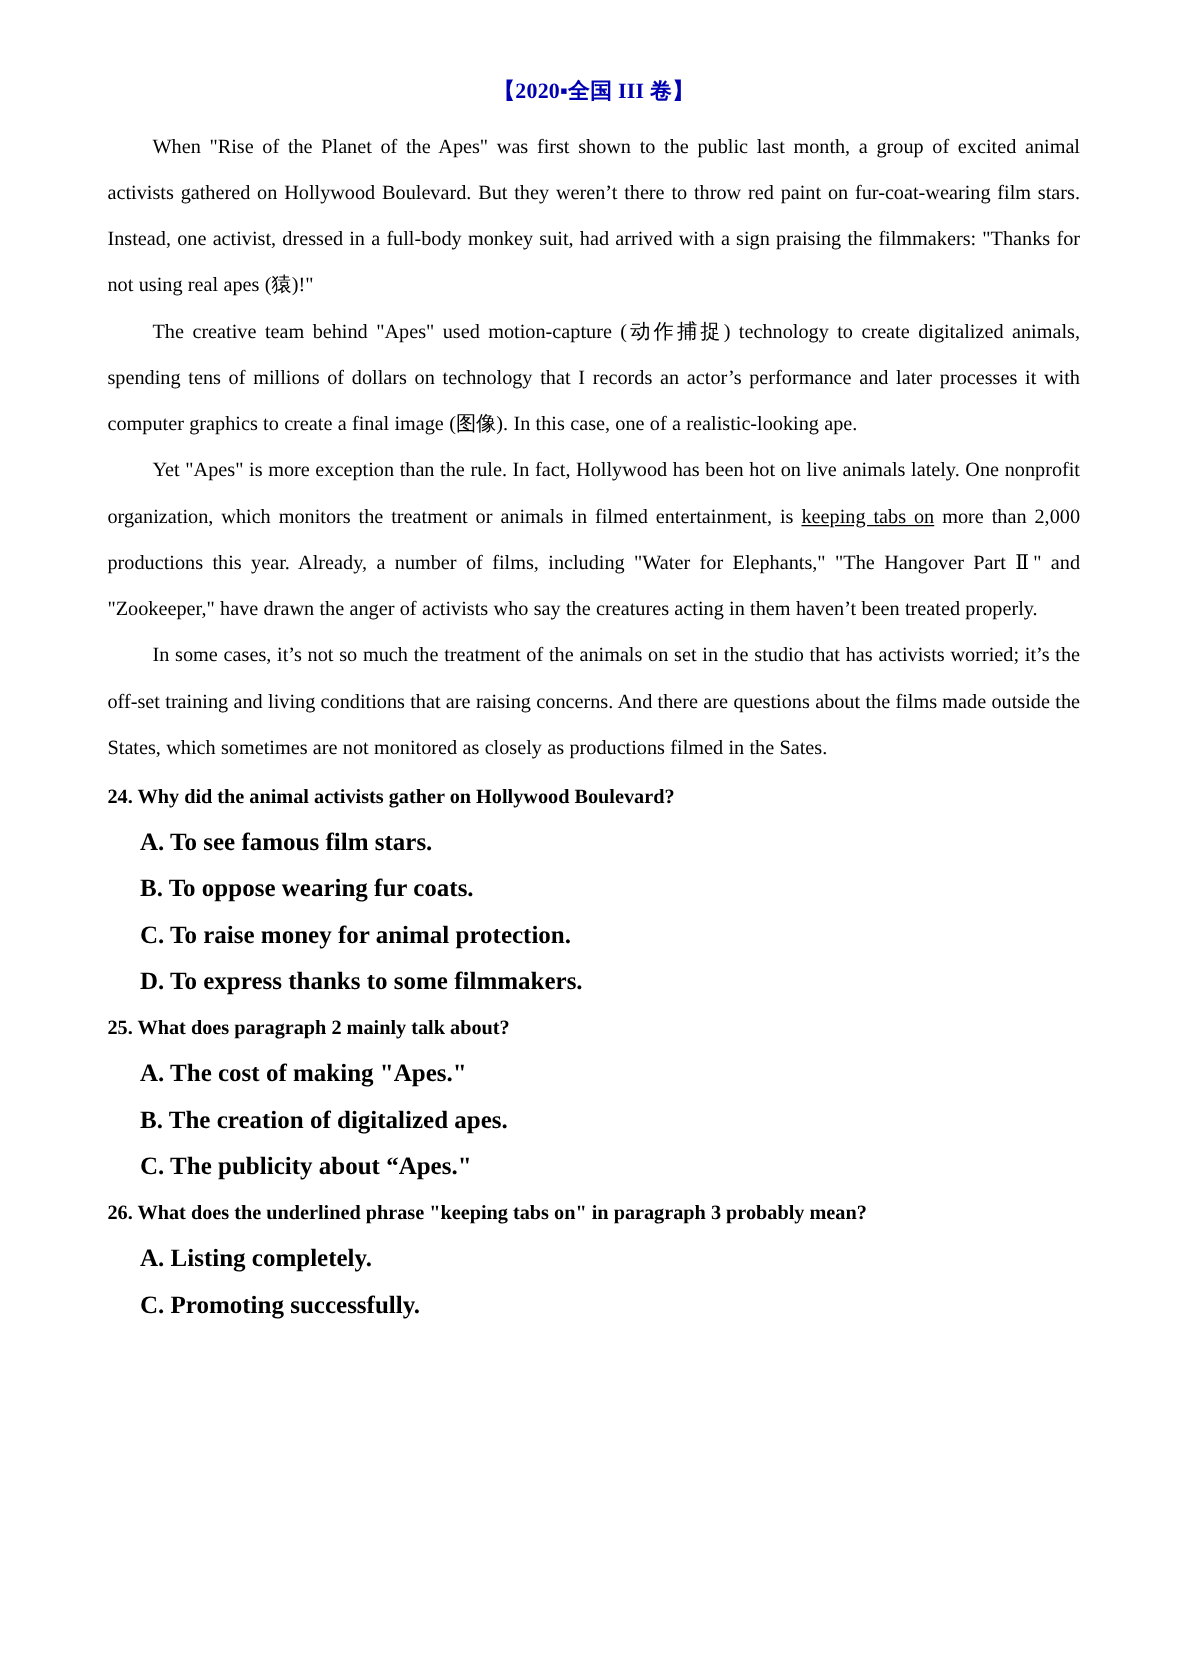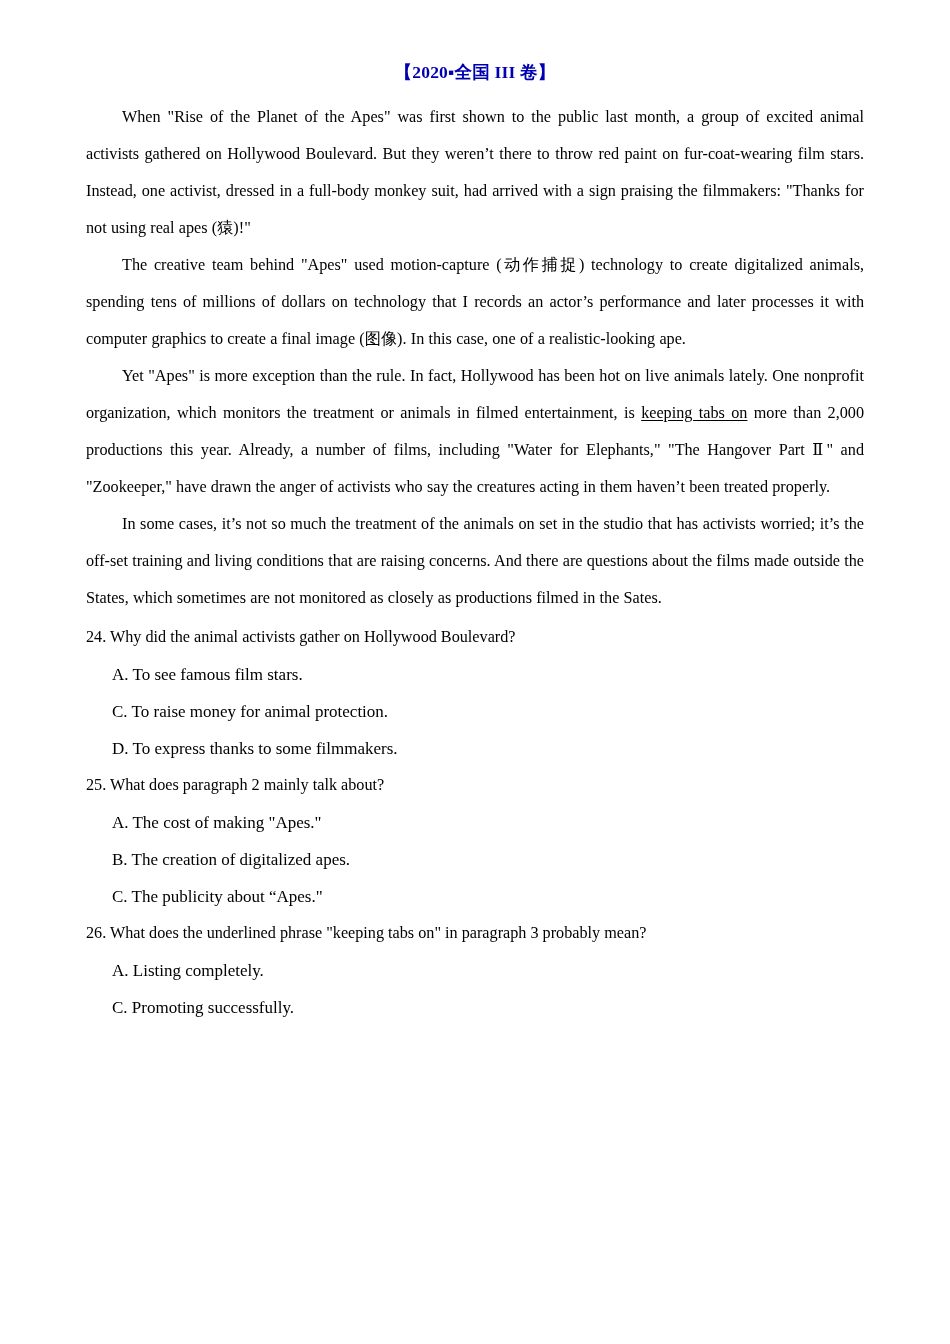--- a/index.html
+++ b/index.html
@@ -46,30 +46,31 @@
   }
   .para + .para {
     margin-top: 0px;
   }
   .underline {
     text-decoration: underline;
     text-underline-offset: 2px;
   }
   .questions {
     margin-top: 2px;
+    font-weight: bold;
   }
   .q-stem {
     font-size: 16.2px;
     line-height: 37px;
     margin: 0;
     text-indent: 0;
     text-align: left;
   }
   .q-option {
-    font-size: 17px;
+    font-size: 20px;
     line-height: 37px;
     margin: 0;
     padding-left: 26px;
     text-align: left;
   }
   .q-block {
     margin: 0;
   }
 </style>
 </head>
@@ -86,20 +87,21 @@
 
     <p class="para"><span>Yet "Apes" is more exception than the rule. In fact, Hollywood has been hot on live animals lately. One nonprofit organization, which monitors the treatment or animals in filmed entertainment, is </span><span class="underline">keeping tabs on</span><span> more than 2,000 productions this year. Already, a number of films, including "Water for Elephants," "The Hangover Part Ⅱ" and "Zookeeper," have drawn the anger of activists who say the creatures acting in them haven’t been treated properly.</span></p>
 
     <p class="para">In some cases, it’s not so much the treatment of the animals on set in the studio that has activists worried; it’s the off-set training and living conditions that are raising concerns. And there are questions about the films made outside the States, which sometimes are not monitored as closely as productions filmed in the Sates.</p>
 
     <div class="questions">
 
       <div class="q-block">
         <p class="q-stem">24. Why did the animal activists gather on Hollywood Boulevard?</p>
         <p class="q-option">A. To see famous film stars.</p>
+        <p class="q-option">B. To oppose wearing fur coats.</p>
         <p class="q-option">C. To raise money for animal protection.</p>
         <p class="q-option">D. To express thanks to some filmmakers.</p>
       </div>
 
       <div class="q-block">
         <p class="q-stem">25. What does paragraph 2 mainly talk about?</p>
         <p class="q-option">A. The cost of making "Apes."</p>
         <p class="q-option">B. The creation of digitalized apes.</p>
         <p class="q-option">C. The publicity about “Apes."</p>
       </div>

